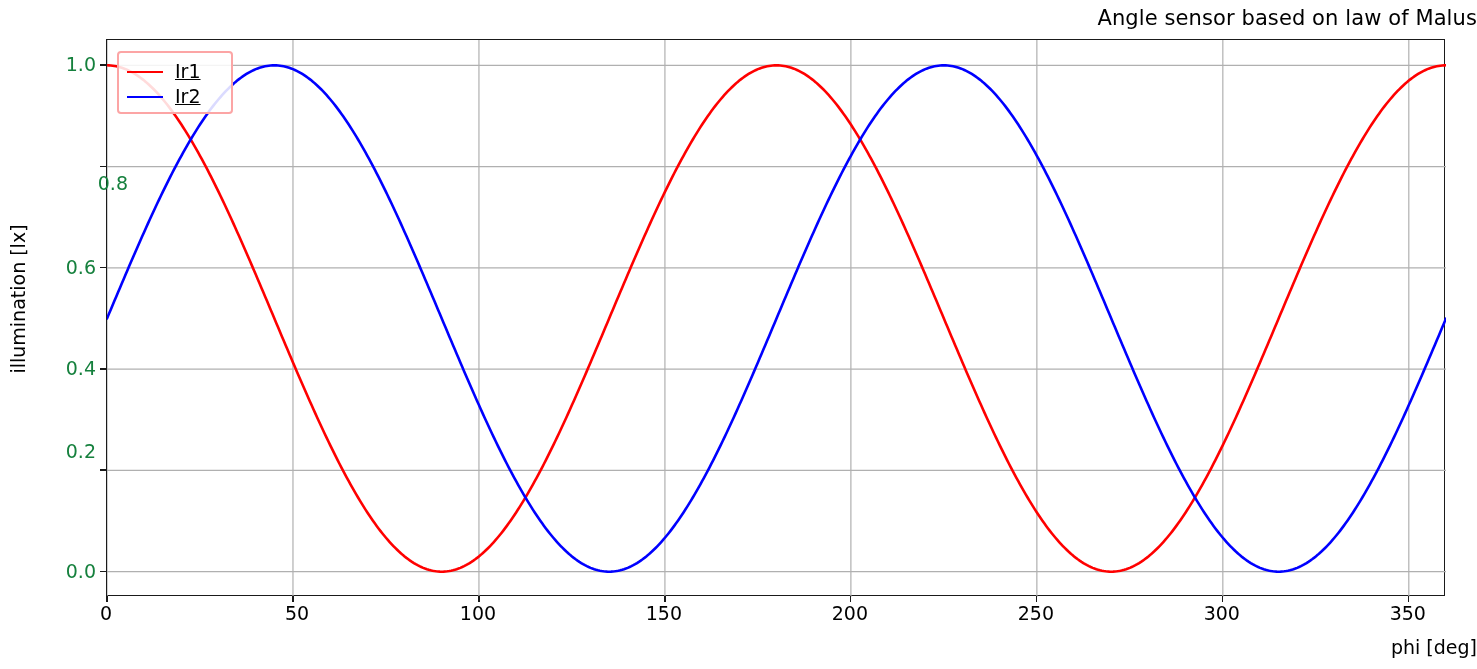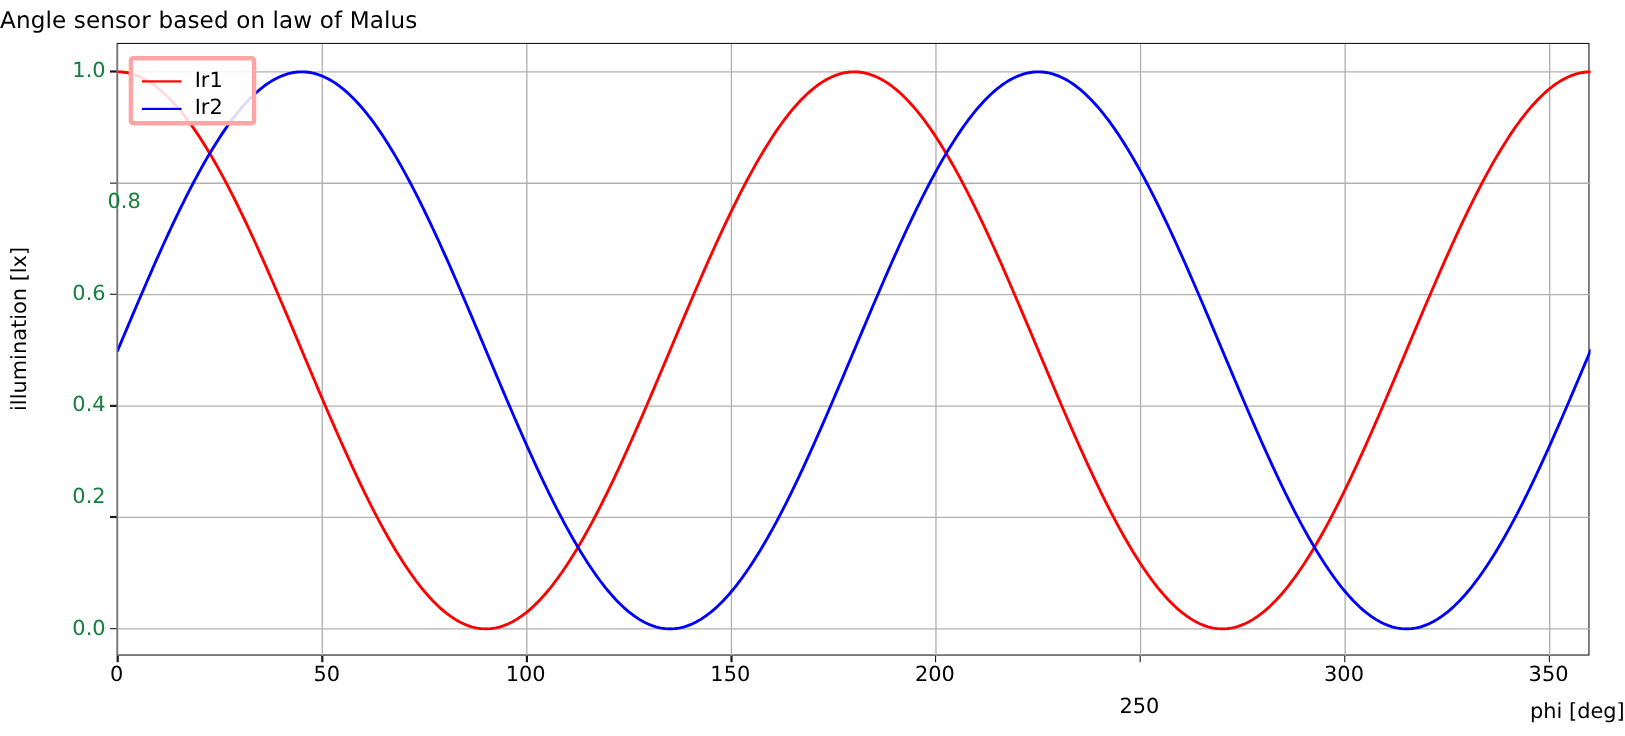--- a/index.html
+++ b/index.html
@@ -17,21 +17,21 @@
     position: relative;
     width: 1477px;
     height: 669px;
     background: #ffffff;
   }
   #chart-title {
     position: absolute;
     left: 0;
     top: 6px;
     width: 1477px;
-    text-align: left;
+    text-align: right;
     font-size: 21px;
     color: #000000;
     letter-spacing: 0.1px;
   }
   
   #plot-area {
     position: absolute;
     left: 106px;
     top: 39px;
     width: 1339px;
@@ -86,23 +86,24 @@
     color: #000000;
   }
   #legend {
     position: absolute;
     left: 117px;
     top: 51px;
     width: 116px;
     height: 63px;
     box-sizing: border-box;
     background: rgba(255,255,255,0.86);
-    border: 4px solid #fca5a5;
+    border: 2px solid #fca5a5;
     border-radius: 4px;
     padding: 6px 8px 6px 8px;
+    text-decoration: underline;
   }
   .legend-row {
     display: flex;
     align-items: center;
     height: 25px;
   }
   .legend-swatch {
     width: 36px;
     height: 0;
     border-top-width: 2.6px;
@@ -167,21 +168,21 @@
       <div class="xtick-wrap" style="left: 106px;">0</div>
       <div style="position: absolute; top: 596px; height: 6px; width: 1.6px; background: rgb(26, 26, 26); left: 106px;"></div>
       <div class="xtick-wrap" style="left: 297px;">50</div>
       <div style="position: absolute; top: 596px; height: 6px; width: 1.6px; background: rgb(26, 26, 26); left: 291.972px;"></div>
       <div class="xtick-wrap" style="left: 477.944px;">100</div>
       <div style="position: absolute; top: 596px; height: 6px; width: 1.6px; background: rgb(26, 26, 26); left: 477.944px;"></div>
       <div class="xtick-wrap" style="left: 663.917px;">150</div>
       <div style="position: absolute; top: 596px; height: 6px; width: 1.6px; background: rgb(26, 26, 26); left: 663.917px;"></div>
       <div class="xtick-wrap" style="left: 849.889px;">200</div>
       <div style="position: absolute; top: 596px; height: 6px; width: 1.6px; background: rgb(26, 26, 26); left: 849.889px;"></div>
-      <div class="xtick-wrap" style="left: 1035.86px; margin-top: 29px;">250</div>
+      <div class="xtick-wrap" style="left: 1035.86px;">250</div>
       <div style="position: absolute; top: 596px; height: 6px; width: 1.6px; background: rgb(26, 26, 26); left: 1035.86px;"></div>
       <div class="xtick-wrap" style="left: 1221.83px;">300</div>
       <div style="position: absolute; top: 596px; height: 6px; width: 1.6px; background: rgb(26, 26, 26); left: 1221.83px;"></div>
       <div class="xtick-wrap" style="left: 1407.81px;">350</div>
       <div style="position: absolute; top: 596px; height: 6px; width: 1.6px; background: rgb(26, 26, 26); left: 1407.81px;"></div>
     </div>
 
   <div id="y-axis-label">illumination [lx]</div>
   <div id="x-axis-label">phi [deg]</div>
 

